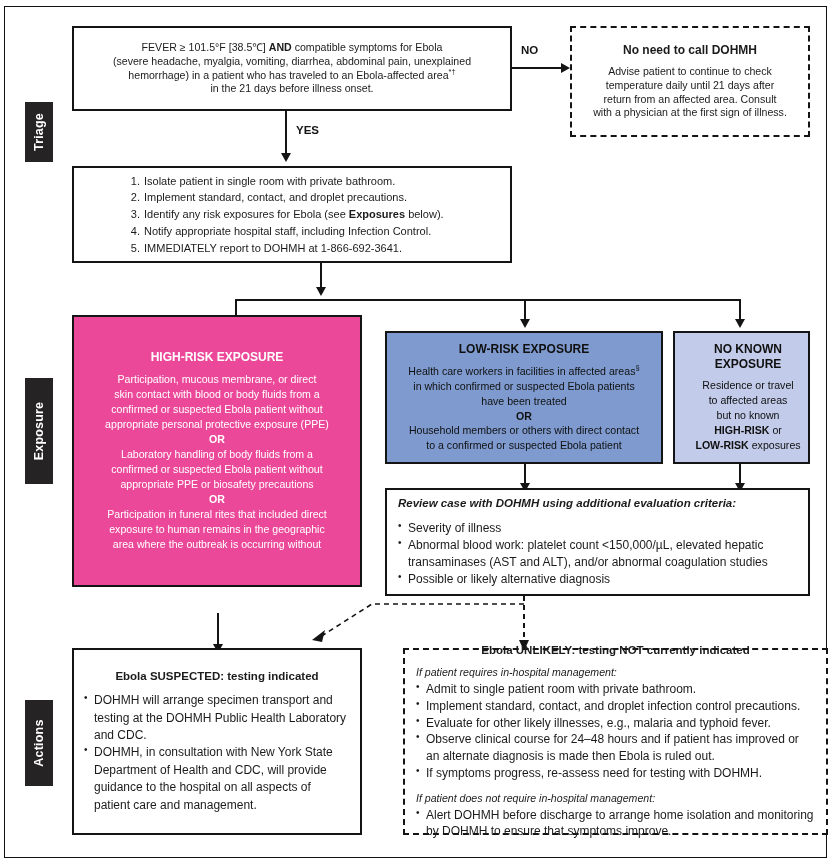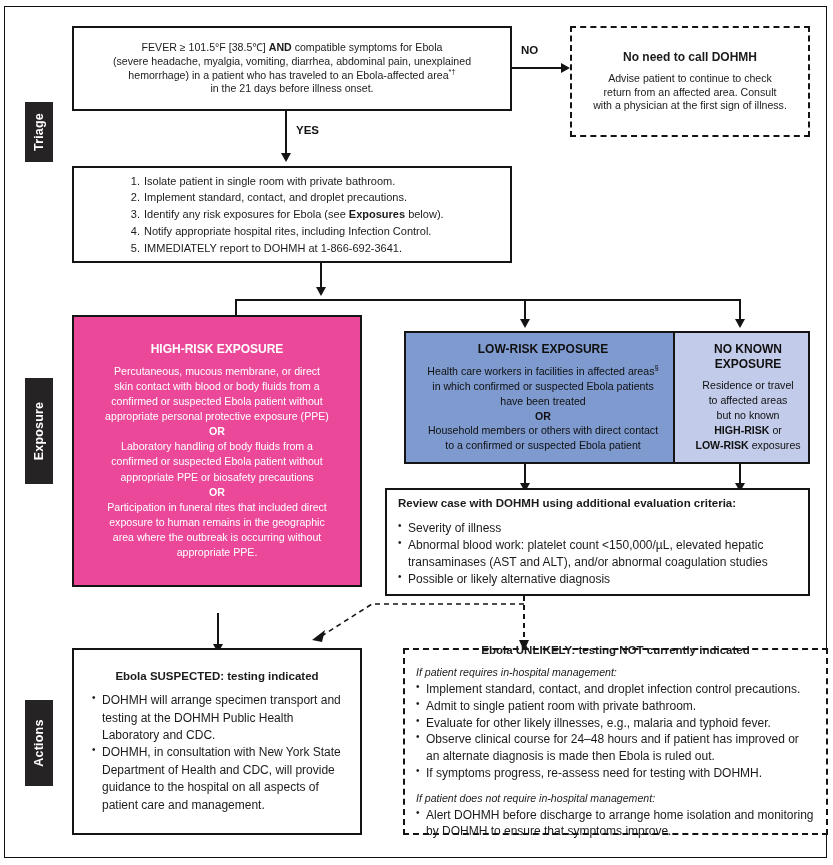--- a/index.html
+++ b/index.html
@@ -191,84 +191,84 @@
       <div><span>hemorrhage) in a patient who has traveled to an Ebola-affected area</span><sup>*†</sup></div>
       <div>in the 21 days before illness onset.</div>
     </div>
   </div>
 
   <div class="box dashed" style="left:570px;top:26px;width:240px;height:111px;">
     <div class="inner ctr">
       <div class="ttl">No need to call DOHMH</div>
       <div class="bodytxt">
         <div>Advise patient to continue to check</div>
+        <div>temperature daily until 21 days after</div>
         <div>return from an affected area. Consult</div>
         <div>with a physician at the first sign of illness.</div>
       </div>
     </div>
   </div>
 
   <div class="ln hln" style="left:512px;top:67px;width:50px;"></div>
   <div class="arrow-r" style="left:561px;top:63px;"></div>
   <div class="edgelabel" style="left:521px;top:44px;">NO</div>
 
   <div class="ln vln" style="left:285px;top:111px;height:44px;"></div>
   <div class="arrow-d" style="left:281px;top:153px;"></div>
   <div class="edgelabel" style="left:296px;top:124px;">YES</div>
 
   <div class="box" style="left:72px;top:166px;width:440px;height:97px;">
     <div class="inner" style="padding-left:50px;">
       <ol class="steps" id="steps-list">
           <li><span class="num">1.</span><span>Isolate patient in single room with private bathroom.</span></li>
           <li><span class="num">2.</span><span>Implement standard, contact, and droplet precautions.</span></li>
           <li><span class="num">3.</span><span>Identify any risk exposures for Ebola (see <b>Exposures</b> below).</span></li>
-          <li><span class="num">4.</span><span>Notify appropriate hospital rites, including Infection Control.</span></li>
+          <li><span class="num">4.</span><span>Notify appropriate hospital staff, including Infection Control.</span></li>
           <li><span class="num">5.</span><span>IMMEDIATELY report to DOHMH at 1-866-692-3641.</span></li>
         </ol>
     </div>
   </div>
 
   <div class="ln vln" style="left:320px;top:263px;height:27px;"></div>
   <div class="arrow-d" style="left:316px;top:287px;"></div>
   <div class="ln hln" style="left:235px;top:299px;width:506px;"></div>
   <div class="ln vln" style="left:235px;top:299px;height:23px;"></div>
   <div class="arrow-d" style="left:231px;top:319px;"></div>
   <div class="ln vln" style="left:524px;top:299px;height:23px;"></div>
   <div class="arrow-d" style="left:520px;top:319px;"></div>
   <div class="ln vln" style="left:739px;top:299px;height:23px;"></div>
   <div class="arrow-d" style="left:735px;top:319px;"></div>
 
   <div class="box hirisk" style="left: 72px; top: 315px; width: 290px; height: 272px; background: #ec4899;">
     <div class="inner ctr">
       <div class="ttl">HIGH-RISK EXPOSURE</div>
       <div class="bodytxt" style="line-height:1.42;">
         <div id="hr-l1">
-            <div>Percutaneous, mucous membrane, or direct</div>
+            <div>Participation, mucous membrane, or direct</div>
             <div>skin contact with blood or body fluids from a</div>
             <div>confirmed or suspected Ebola patient without</div>
             <div>appropriate personal protective exposure (PPE)</div>
           </div>
         <div style="font-weight:bold;">OR</div>
         <div id="hr-l2">
             <div>Laboratory handling of body fluids from a</div>
             <div>confirmed or suspected Ebola patient without</div>
             <div>appropriate PPE or biosafety precautions</div>
           </div>
         <div style="font-weight:bold;">OR</div>
         <div id="hr-l3">
             <div>Participation in funeral rites that included direct</div>
             <div>exposure to human remains in the geographic</div>
             <div>area where the outbreak is occurring without</div>
-            <div>appropriate PPE.</div>
           </div>
       </div>
     </div>
   </div>
 
-  <div class="box lorisk" style="left: 404px; top: 331px; width: 278px; height: 133px; background: rgb(126, 154, 207);">
+  <div class="box lorisk" style="left: 385px; top: 331px; width: 278px; height: 133px; background: rgb(126, 154, 207);">
     <div class="inner ctr">
       <div class="ttl">LOW-RISK EXPOSURE</div>
       <div class="bodytxt" style="line-height:1.4;text-align:center;">
         <div><span>Health care workers in facilities in affected areas</span><sup>§</sup></div>
         <div>in which confirmed or suspected Ebola patients</div>
         <div>have been treated</div>
         <div style="font-weight:bold;">OR</div>
         <div>Household members or others with direct contact</div>
         <div>to a confirmed or suspected Ebola patient</div>
       </div>
@@ -291,21 +291,21 @@
     </div>
   </div>
 
   <div class="ln vln" style="left:524px;top:464px;height:22px;"></div>
   <div class="arrow-d" style="left:520px;top:483px;"></div>
   <div class="ln vln" style="left:739px;top:464px;height:22px;"></div>
   <div class="arrow-d" style="left:735px;top:483px;"></div>
 
   <div class="box" style="left:385px;top:488px;width:425px;height:108px;">
     <div class="inner" style="padding:0 11px;">
-      <div class="ttl" style="text-align:left;font-size:11.5px;margin-bottom:9px;">Review case with DOHMH using additional evaluation criteria:</div>
+      <div class="ttl" style="text-align:left;font-size:11.5px;margin-bottom:9px;font-style:italic;">Review case with DOHMH using additional evaluation criteria:</div>
       <ul class="bl" id="review-bullets" style="line-height:1.42;">
           <li>Severity of illness</li>
           <li>Abnormal blood work: platelet count &lt;150,000/µL, elevated hepatic transaminases (AST and ALT), and/or abnormal coagulation studies</li>
           <li>Possible or likely alternative diagnosis</li>
         </ul>
     </div>
   </div>
 
   <div class="ln vln" style="left:217px;top:613px;height:33px;"></div>
   <div class="arrow-d" style="left:213px;top:644px;"></div>
@@ -313,36 +313,36 @@
   <svg class="dashpath" viewBox="0 0 833 865">
 
     <path d="M 524,596 L 524,641" stroke="#141414" stroke-width="2" fill="none" stroke-dasharray="5,4"></path>
     <polygon points="519,640 529,640 524,651" fill="#141414"></polygon>
 
     <path d="M 524,604 L 372,604 L 320,637" stroke="#141414" stroke-width="1.6" fill="none" stroke-dasharray="5,4"></path>
     <polygon points="325,630 322,642 312,640" fill="#141414"></polygon>
   </svg>
 
   <div class="box" style="left:72px;top:648px;width:290px;height:187px;">
-    <div class="inner" style="padding:0 18px;">
+    <div class="inner" style="padding:0 10px;">
       <div class="ttl" style="font-size:11.5px;margin-bottom:9px;">Ebola SUSPECTED: testing indicated</div>
       <ul class="bl" id="suspected-bullets" style="line-height:1.45;">
           <li>DOHMH will arrange specimen transport and testing at the DOHMH Public Health Laboratory and CDC.</li>
           <li>DOHMH, in consultation with New York State Department of Health and CDC, will provide guidance to the hospital on all aspects of patient care and management.</li>
         </ul>
     </div>
   </div>
 
   <div class="box dashed" style="left:403px;top:648px;width:425px;height:187px;">
     <div class="inner" style="padding:0 11px;">
       <div class="ttl" style="font-size:11.5px;margin-bottom:8px;">Ebola UNLIKELY: testing NOT currently indicated</div>
       <div class="subhead">If patient requires in-hospital management:</div>
       <ul class="bl" id="unlikely-bullets-1" style="line-height:1.4;">
+          <li>Admit to single patient room with private bathroom.</li>
           <li>Implement standard, contact, and droplet infection control precautions.</li>
-          <li>Admit to single patient room with private bathroom.</li>
           <li>Evaluate for other likely illnesses, e.g., malaria and typhoid fever.</li>
           <li>Observe clinical course for 24–48 hours and if patient has improved or an alternate diagnosis is made then Ebola is ruled out.</li>
           <li>If symptoms progress, re-assess need for testing with DOHMH.</li>
         </ul>
       <div class="gap"></div>
       <div class="subhead">If patient does not require in-hospital management:</div>
       <ul class="bl" id="unlikely-bullets-2" style="line-height:1.4;">
           <li>Alert DOHMH before discharge to arrange home isolation and monitoring by DOHMH to ensure that symptoms improve.</li>
         </ul>
     </div>

